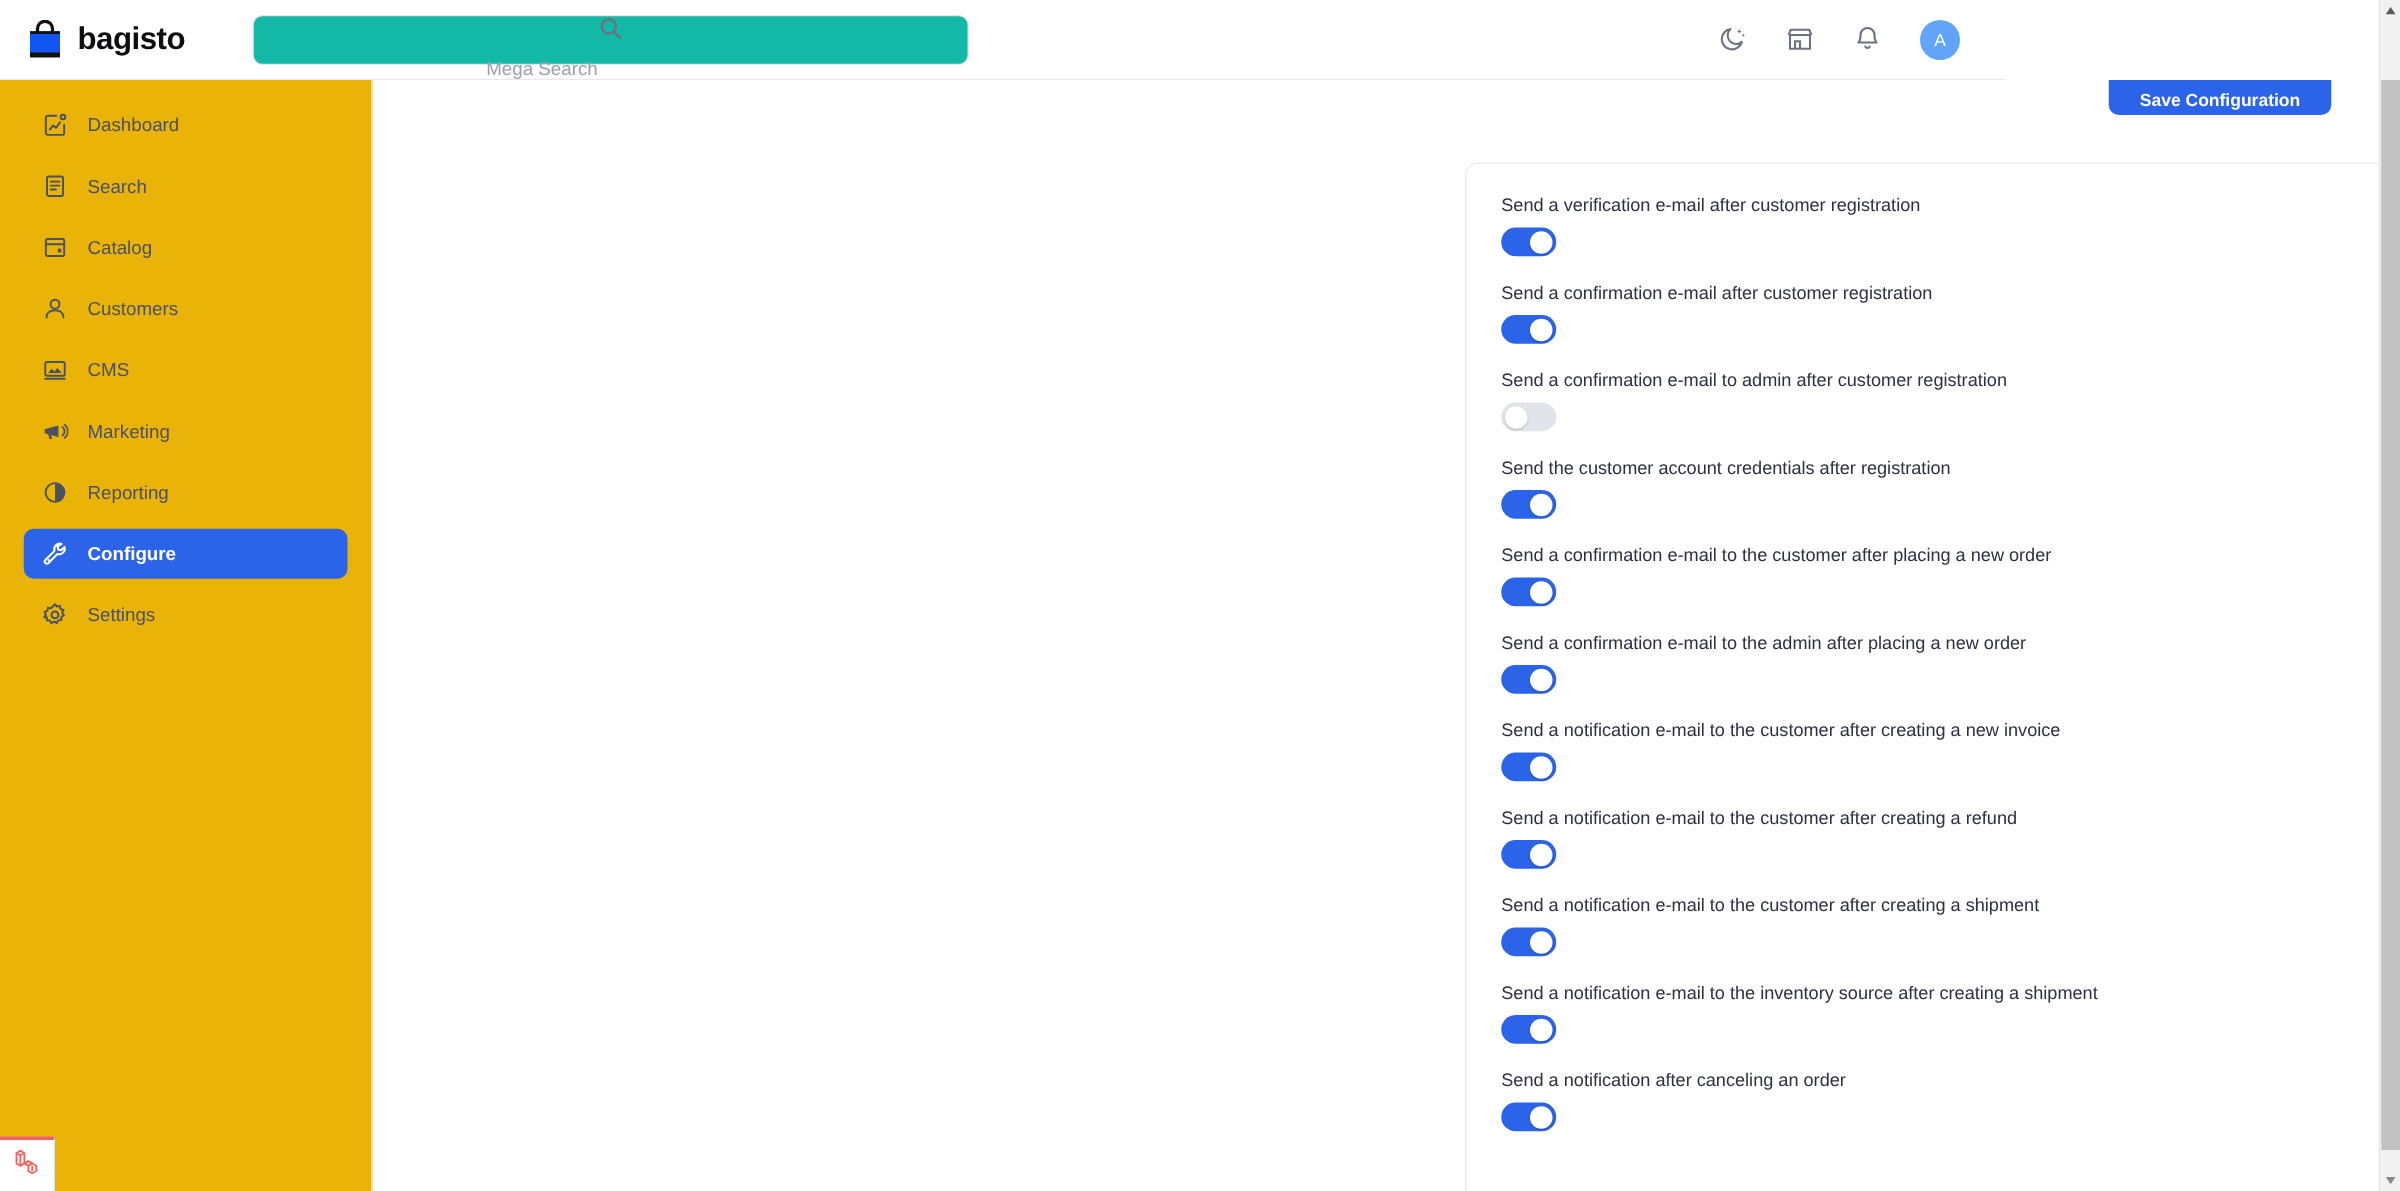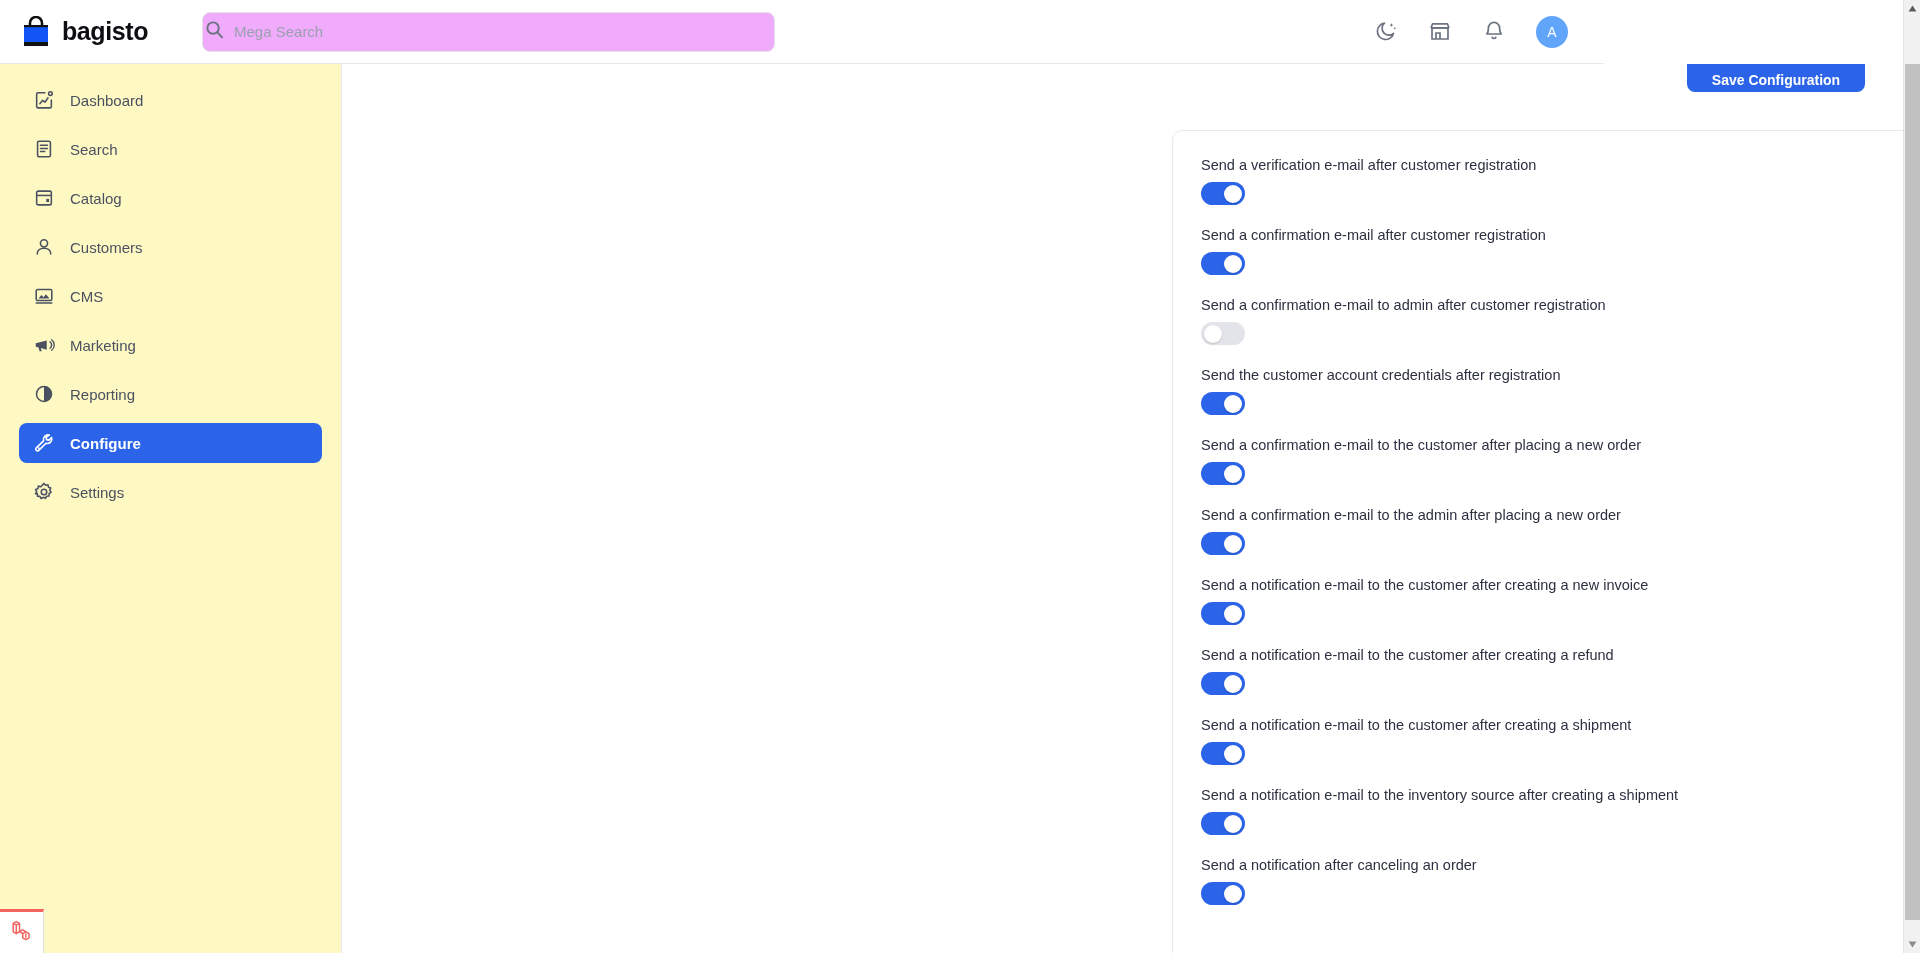--- a/index.html
+++ b/index.html
@@ -24,22 +24,23 @@
   .brand-logo { width: 30px; height: 32px; position: relative; display:block; }
   .brand-name {
     font-size: 25px; font-weight: 700; color: #0d0d12;
     letter-spacing: -0.4px;
   }
   .search-wrap {
     margin-left: 20px;
     width: 573px; height: 40px;
     border: 1px solid #e3e4e8; border-radius: 8px;
     display: flex; align-items: center; gap: 10px;
-    padding: 0 2px;
-    background: #f0abfc;
+    padding: 0 24px;
+    background: #14b8a6;
+    flex-direction: column;
   }
   .search-icon { flex: 0 0 auto; display: block; }
   .search-input {
     flex: 1; border: none; outline: none;
     font-family: "Liberation Sans", sans-serif;
     font-size: 15px; color: #3f4254; background: transparent;
   }
   .search-input::placeholder { color: #9aa0ae; }
 
   .header-right {
@@ -50,22 +51,22 @@
   .avatar {
     width: 32px; height: 32px; border-radius: 50%;
     background: #60a5fa; color: #fff;
     display: flex; align-items: center; justify-content: center;
     font-size: 14px; font-weight: 500; cursor: pointer;
   }
 
   
   .sidebar {
     position: absolute; top: 64px; left: 0;
-    width: 342px; height: 889px;
-    background: #fef9c3;
+    width: 298px; height: 889px;
+    background: #eab308;
     border-right: 1px solid #e9e9ed;
     padding-top: 16px;
     z-index: 20;
   }
   .nav-item {
     display: flex; align-items: center; gap: 15px;
     height: 40px; margin: 0 19px 9px 19px;
     padding: 0 14px; border-radius: 8px;
     cursor: pointer; color: #4b5161;
   }

